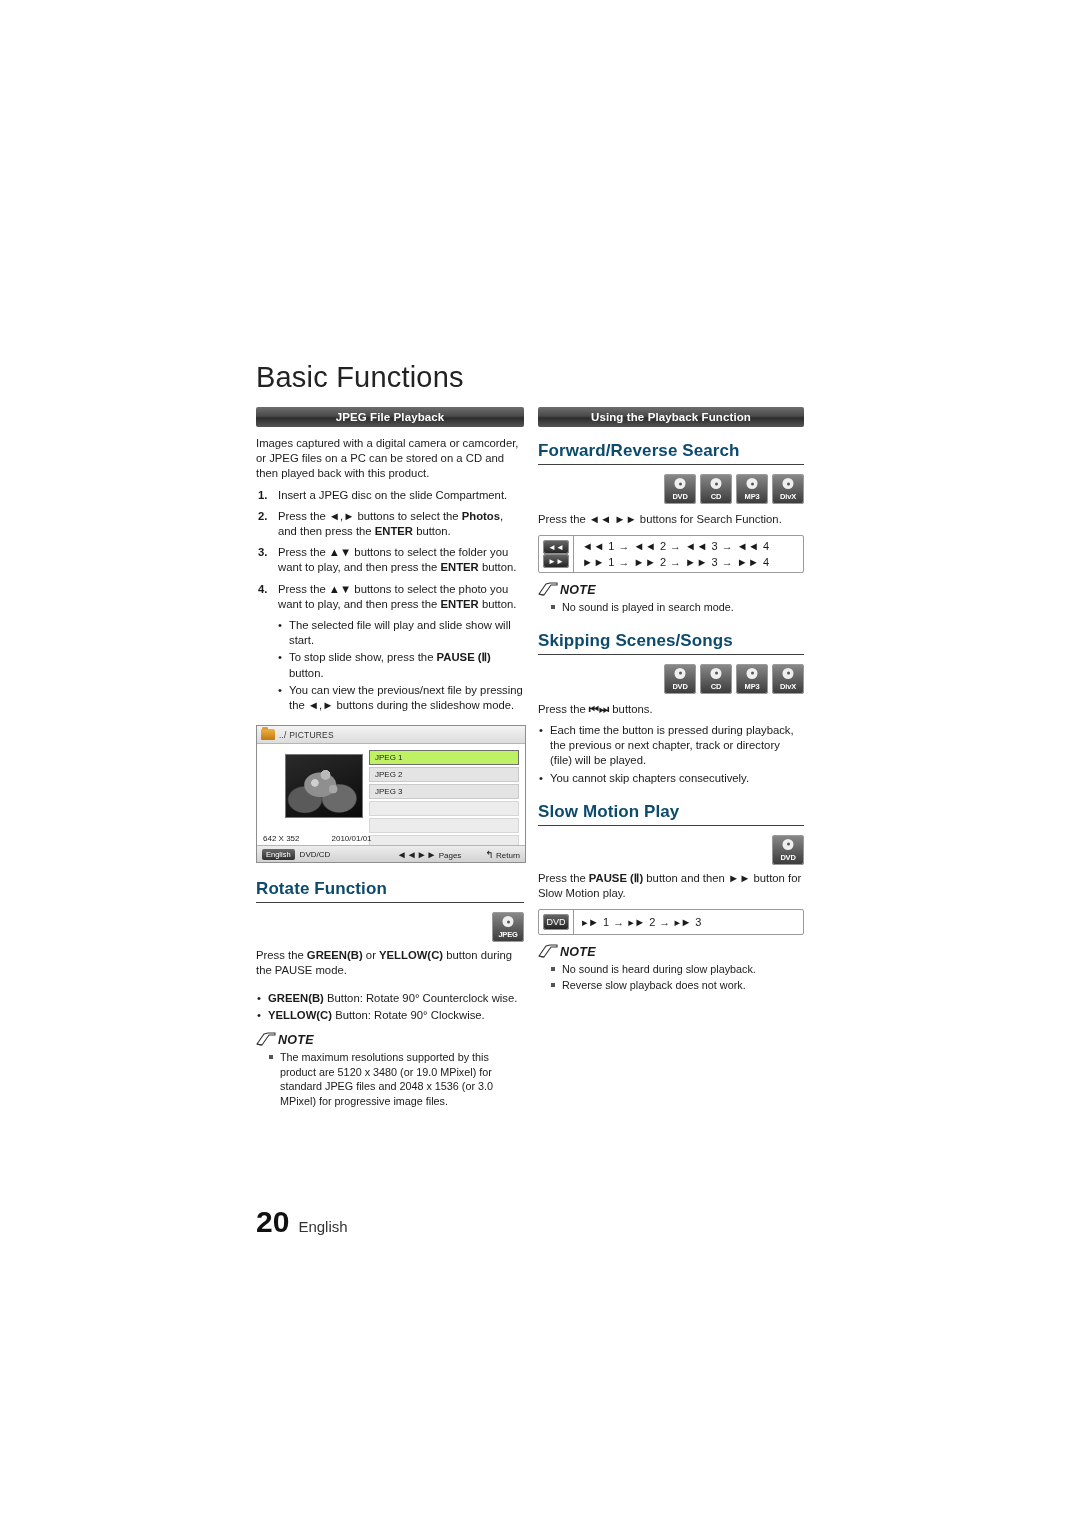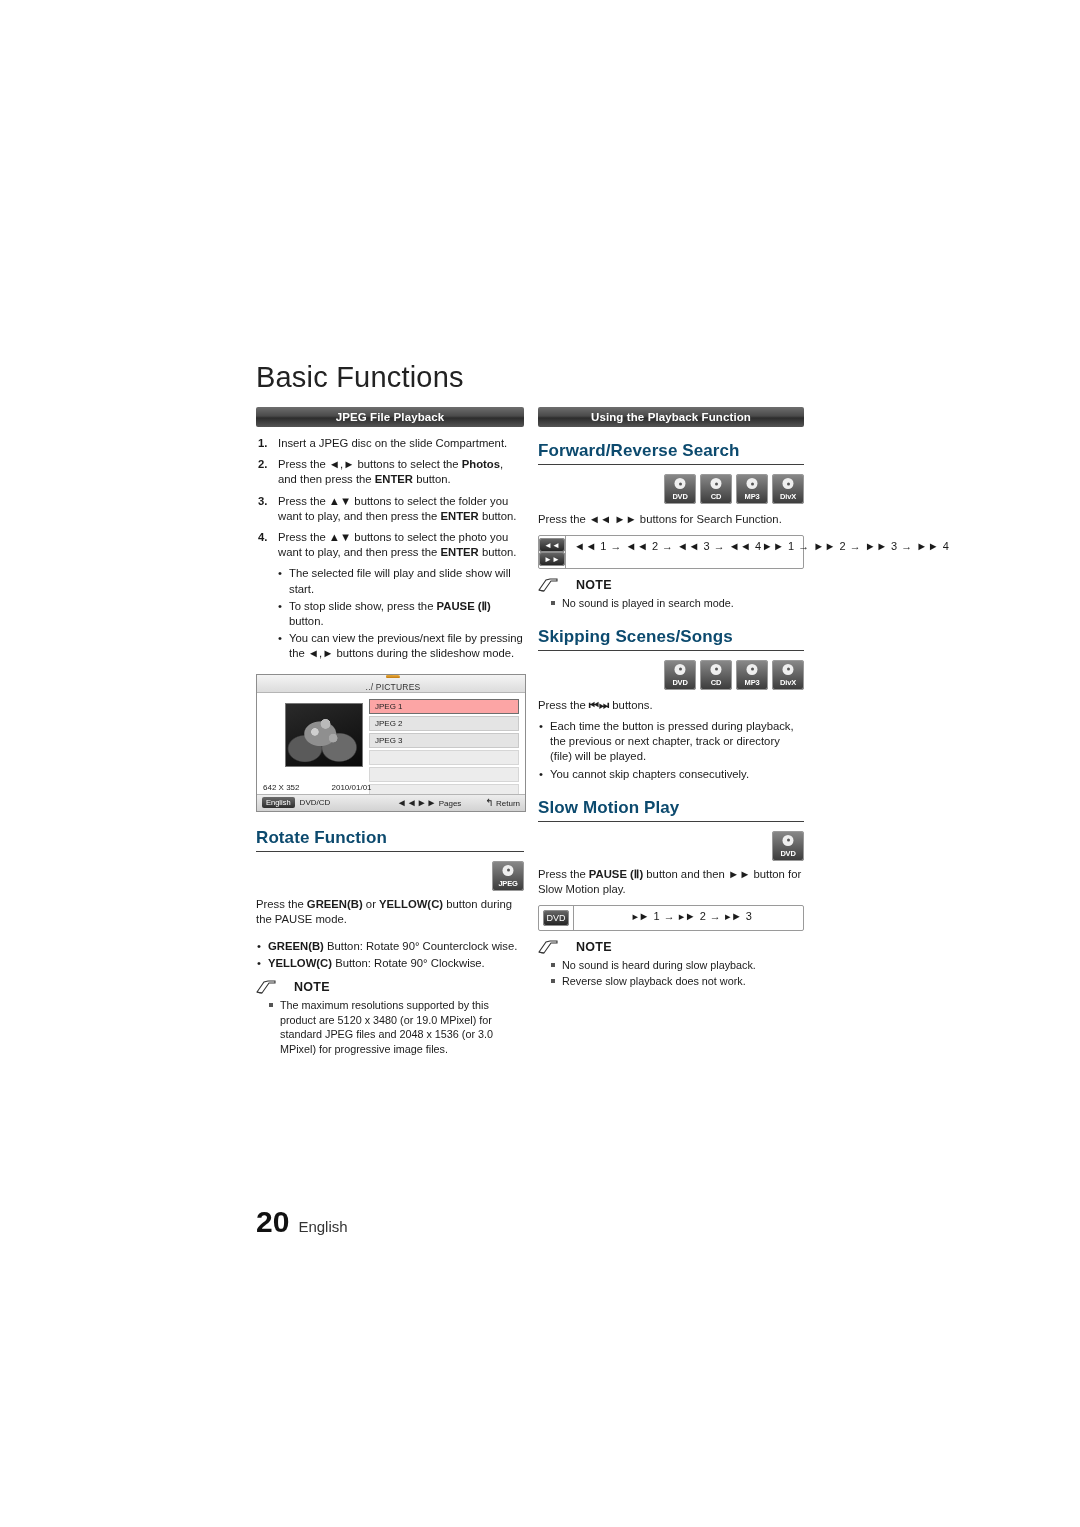--- a/index.html
+++ b/index.html
@@ -111,23 +111,25 @@
   .bullet.indent {
     padding-left: 23px;
     margin-left: 10px;
   }
   .bullet.indent:before { left: 12px; }
   b { font-weight: bold; }
 
   
   .note-head {
     display: flex;
-    gap: 18px;
+    align-items: center;
+    gap: 2px;
     margin-top: 9px;
     margin-bottom: 3px;
+    font-style: italic;
   }
   .note-head .label {
     font-size: 12.5px;
     font-weight: bold;
     letter-spacing: .3px;
   }
   .note-item {
     position: relative;
     font-size: 10.8px;
     line-height: 14.5px;
@@ -219,21 +221,21 @@
     font-size: 9px;
     display: flex;
     align-items: center;
     justify-content: center;
     box-shadow: inset 0 0 0 1px #8e8e8e;
   }
   .kbtn.small { height: 14px; font-size: 8px; }
   .keybox .seq-cell {
     flex: 1;
     display: flex;
-    flex-direction: row;
+    flex-direction: column;
     justify-content: center;
     padding: 2px 0 2px 8px;
   }
   .seq {
     font-size: 11px;
     line-height: 16px;
     letter-spacing: .5px;
     white-space: nowrap;
   }
 
@@ -256,21 +258,20 @@
     overflow: hidden;
   }
   .screen-top {
     height: 17px;
     background: linear-gradient(to bottom,#f4f4f4,#dcdcdc);
     border-bottom: 1px solid #b5b5b5;
     display: flex;
     align-items: center;
     padding-left: 4px;
     gap: 4px;
-    flex-direction: column;
   }
   .folder-ico {
     width: 14px; height: 11px;
     background: linear-gradient(to bottom,#f0b040,#c07a10);
     border-radius: 1px 2px 1px 1px;
     position: relative;
   }
   .folder-ico:before{
     content:"";
     position:absolute; left:1px; top:-2px;
@@ -318,21 +319,21 @@
     margin-bottom: 2px;
     background: #e4e4e4;
     border: 1px solid #c9c9c9;
     font-size: 8px;
     color: #222;
     display: flex;
     align-items: center;
     padding-left: 5px;
   }
   .frow.sel {
-    background: #fca5a5;
+    background: #bef264;
     border: 1px solid #6e6e6e;
   }
   .frow.blank { background: #ececec; border-color:#d6d6d6; }
   .meta {
     position: absolute;
     left: 6px;
     bottom: 2px;
     font-size: 8px;
     color: #222;
     display: flex;
@@ -393,20 +394,21 @@
 <div class="page">
 
   <div class="doc-title">Basic Functions</div>
 
   <div class="col-left">
 
     <div class="bar">JPEG File Playback</div>
 
     <div style="height:9px"></div>
 
+    <p class="p">Images captured with a digital camera or camcorder, or JPEG files on a PC can be stored on a CD and then played back with this product.</p>
 
     <div class="ol-item">
       <span class="ol-num">1.</span>
       <span>Insert a JPEG disc on the slide Compartment.</span>
     </div>
 
     <div class="ol-item">
       <span class="ol-num">2.</span>
       <span>Press the </span><span>◄,►</span><span> buttons to select the </span><b>Photos</b><span>, and then press the </span><b>ENTER</b><span> button.</span>
     </div>

